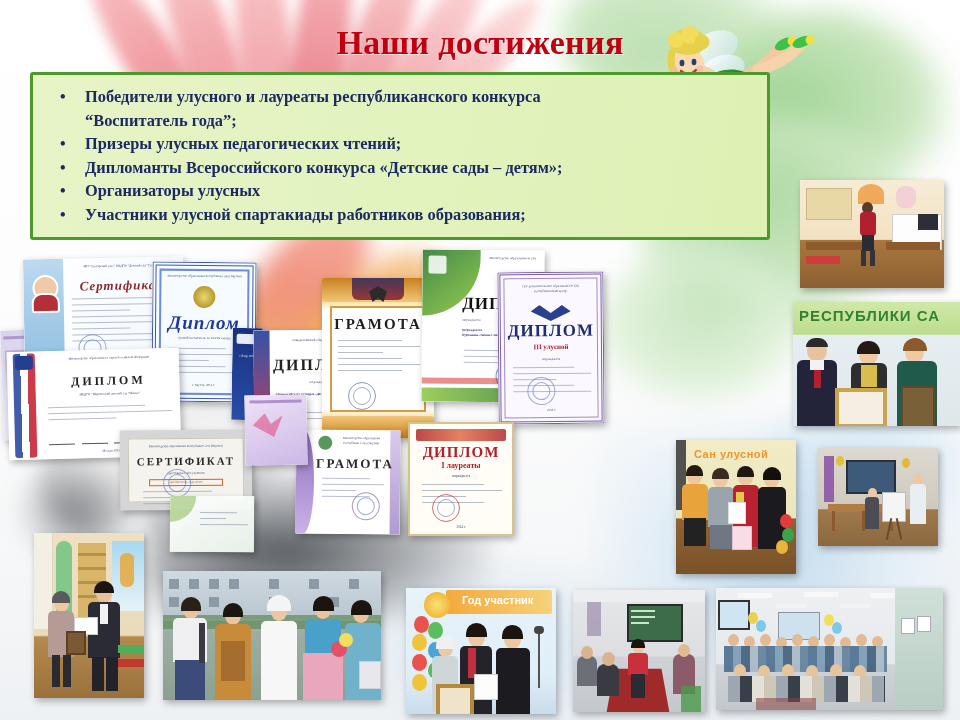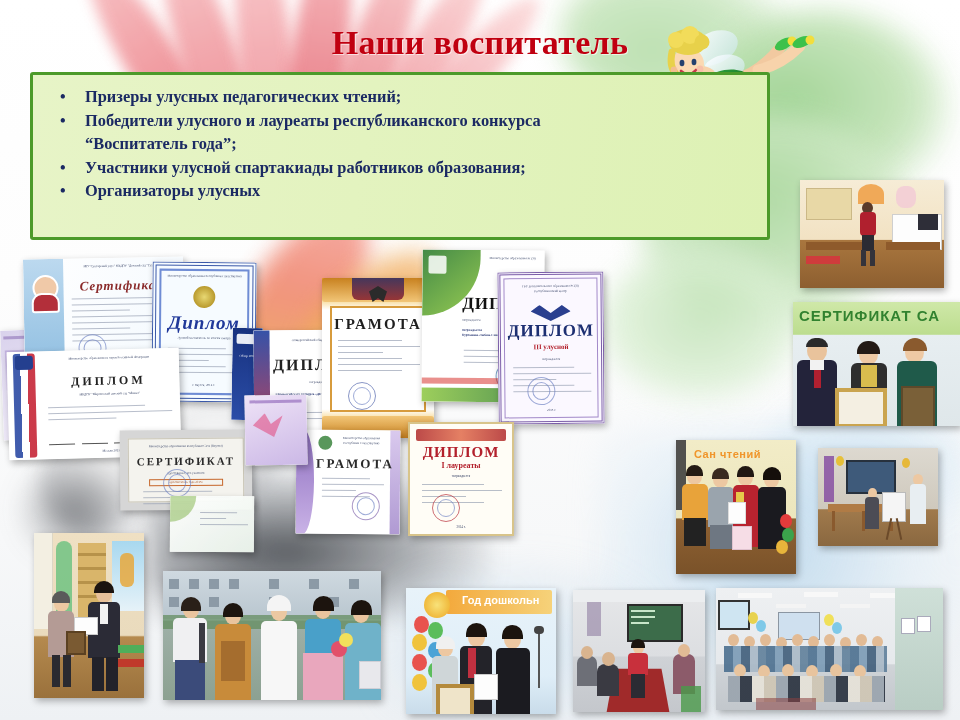--- a/index.html
+++ b/index.html
@@ -479,21 +479,21 @@
       <div class="head" style="left:62px;top:22px;width:11px;height:12px;background:#5a3a2a;"></div>
       <div style="position:absolute;left:60px;top:32px;width:16px;height:24px;background:#b0202e;border-radius:4px;"></div>
       <div style="position:absolute;left:62px;top:55px;width:12px;height:16px;background:#2b2b33;"></div>
       <div style="position:absolute;left:61px;top:70px;width:5px;height:16px;background:#33333b;"></div>
       <div style="position:absolute;left:70px;top:70px;width:5px;height:16px;background:#33333b;"></div>
     </div>
   </div>
 
   <div class="media shadow" style="left:793px; top:302px; width:167px; height:124px;">
     <div class="photo" style="background:linear-gradient(180deg,#cfe8a8 0%,#bcdd8f 26%,#e7eef1 27%,#dfe7ea 100%);">
-      <div class="banner-txt" style="left:6px;top:5px;font-size:15px;color:#2a7d2a;letter-spacing:1px;opacity:.95;">СЕРТИФИКАТ СА</div>
+      <div class="banner-txt" style="left:6px;top:5px;font-size:15px;color:#2a7d2a;letter-spacing:1px;opacity:.95;">РЕСПУБЛИКИ СА</div>
 
       <div class="head" style="left:14px;top:38px;width:20px;height:22px;background:#e9c39c;"></div>
       <div style="position:absolute;left:13px;top:36px;width:22px;height:9px;background:#2a2a2a;border-radius:9px 9px 0 0;"></div>
       <div style="position:absolute;left:4px;top:58px;width:40px;height:66px;background:#23233a;border-radius:6px 6px 0 0;"></div>
       <div style="position:absolute;left:21px;top:60px;width:7px;height:26px;background:#b02030;"></div>
       <div style="position:absolute;left:17px;top:58px;width:14px;height:10px;background:#f2f2f2;"></div>
 
       <div class="head" style="left:66px;top:42px;width:19px;height:21px;background:#eec9a4;"></div>
       <div style="position:absolute;left:64px;top:39px;width:23px;height:13px;background:#231a15;border-radius:11px 11px 0 0;"></div>
       <div style="position:absolute;left:58px;top:61px;width:36px;height:63px;background:#2e2e2e;border-radius:6px 6px 0 0;"></div>
@@ -503,21 +503,21 @@
       <div style="position:absolute;left:110px;top:36px;width:24px;height:13px;background:#8a5a2e;border-radius:12px 12px 0 0;"></div>
       <div style="position:absolute;left:104px;top:59px;width:40px;height:65px;background:#1f5a4a;border-radius:6px 6px 0 0;"></div>
 
       <div style="position:absolute;left:42px;top:86px;width:44px;height:32px;background:#f4efe2;border:4px solid #caa44f;"></div>
       <div style="position:absolute;left:108px;top:84px;width:30px;height:40px;background:#7a6038;border:2px solid #5e492a;"></div>
     </div>
   </div>
 
   <div class="media shadow" style="left:676px; top:440px; width:120px; height:134px;">
     <div class="photo" style="background:linear-gradient(180deg,#f2ecc7 0%,#ece6bd 58%,#8f6233 59%,#7a5229 100%);">
-      <div class="banner-txt" style="left:18px;top:8px;font-size:11px;color:#f0952a;letter-spacing:.5px;">Сан чтений</div>
+      <div class="banner-txt" style="left:18px;top:8px;font-size:11px;color:#f0952a;letter-spacing:.5px;">Сан улусной</div>
       <div style="position:absolute;left:0;top:0;width:10px;height:70px;background:#2a2a30;opacity:.8;"></div>
 
       <div class="head" style="left:11px;top:28px;width:15px;height:17px;background:#edc8a2;"></div>
       <div style="position:absolute;left:10px;top:25px;width:17px;height:11px;background:#241a13;border-radius:9px 9px 0 0;"></div>
       <div style="position:absolute;left:6px;top:44px;width:26px;height:36px;background:#e8a33a;border-radius:5px 5px 0 0;"></div>
       <div style="position:absolute;left:8px;top:78px;width:22px;height:28px;background:#222;"></div>
 
       <div class="head" style="left:37px;top:31px;width:15px;height:17px;background:#edc8a2;"></div>
       <div style="position:absolute;left:36px;top:28px;width:17px;height:11px;background:#3a2a20;border-radius:9px 9px 0 0;"></div>
       <div style="position:absolute;left:32px;top:47px;width:26px;height:40px;background:#9aa4ad;border-radius:5px 5px 0 0;"></div>
@@ -643,21 +643,21 @@
       <div style="position:absolute;left:168px;top:70px;width:16px;height:16px;border-radius:50%;background:#e2506a;"></div>
       <div style="position:absolute;left:176px;top:62px;width:14px;height:14px;border-radius:50%;background:#f2e05c;"></div>
 
       <div style="position:absolute;left:196px;top:90px;width:20px;height:26px;background:#e8e8ec;border:1px solid #cfcfd6;"></div>
     </div>
   </div>
 
   <div class="media shadow" style="left:406px; top:588px; width:150px; height:126px;">
     <div class="photo" style="background:linear-gradient(180deg,#e8f3fa 0%,#dfeef8 70%,#c9dcea 100%);">
       <div style="position:absolute;left:40px;top:2px;right:4px;height:24px;background:linear-gradient(90deg,#f3a93c,#f6d27a);border-radius:2px;"></div>
-      <div class="banner-txt" style="left:56px;top:6px;font-size:11px;color:#ffffff;">Год дошкольн</div>
+      <div class="banner-txt" style="left:56px;top:6px;font-size:11px;color:#ffffff;">Год участник</div>
       <div style="position:absolute;left:18px;top:4px;width:26px;height:26px;border-radius:50%;background:radial-gradient(circle,#f8e27a 0%,#f0b93c 70%);"></div>
 
       <div style="position:absolute;left:8px;top:28px;width:15px;height:17px;border-radius:50%;background:#e8534e;"></div>
       <div style="position:absolute;left:22px;top:34px;width:15px;height:17px;border-radius:50%;background:#5bbd5b;"></div>
       <div style="position:absolute;left:6px;top:46px;width:15px;height:17px;border-radius:50%;background:#f0c33c;"></div>
       <div style="position:absolute;left:22px;top:54px;width:15px;height:17px;border-radius:50%;background:#4ba3d6;"></div>
       <div style="position:absolute;left:6px;top:66px;width:15px;height:17px;border-radius:50%;background:#e8534e;"></div>
       <div style="position:absolute;left:22px;top:74px;width:15px;height:17px;border-radius:50%;background:#5bbd5b;"></div>
       <div style="position:absolute;left:6px;top:86px;width:15px;height:17px;border-radius:50%;background:#f0c33c;"></div>
 
@@ -754,21 +754,21 @@
         <span class="head" style="left:100px;top:0;width:12px;height:13px;background:#e8c49e;"></span>
         <span class="head" style="left:124px;top:1px;width:12px;height:13px;background:#e8c49e;"></span>
       </div>
       <div style="position:absolute;left:12px;top:88px;right:58px;height:26px;
                   background:repeating-linear-gradient(90deg,#9aa4ae 0 12px,#2b3340 12px 24px,#e6e2d8 24px 36px,#cfc6b4 36px 48px);opacity:.92;"></div>
 
       <div style="position:absolute;left:40px;bottom:0;width:60px;height:12px;background:#8b3f3f;opacity:.55;"></div>
     </div>
   </div>
 
-  <div class="title">Наши воспитатель</div>
+  <div class="title">Наши достижения</div>
 
   <svg class="fairy" viewBox="0 0 168 104">
     <defs>
       <linearGradient id="wingg" x1="0" y1="0" x2="1" y2="1">
         <stop offset="0%" stop-color="#ffffff" stop-opacity=".95"></stop>
         <stop offset="100%" stop-color="#cfe9f5" stop-opacity=".55"></stop>
       </linearGradient>
       <linearGradient id="dressg" x1="0" y1="0" x2="1" y2="1">
         <stop offset="0%" stop-color="#2fa83f"></stop>
         <stop offset="55%" stop-color="#1d7d2b"></stop>
@@ -804,21 +804,22 @@
 
     <ellipse cx="34" cy="45" rx="2.4" ry="3.2" fill="#24406e"></ellipse>
     <ellipse cx="46" cy="44" rx="2.4" ry="3.2" fill="#24406e"></ellipse>
     <path d="M33 53 C37 57 44 57 48 52" stroke="#c4394a" stroke-width="2.6" fill="none" stroke-linecap="round"></path>
     <circle cx="26" cy="52" r="3.4" fill="#f6b8a6" opacity=".75"></circle>
     <circle cx="52" cy="51" r="3.4" fill="#f6b8a6" opacity=".75"></circle>
   </svg>
 
   <div class="bulletbox">
     <ul>
-      <li>Призеры улусных педагогических чтений;</li>
       <li>Победители улусного и лауреаты  республиканского конкурса
 “Воспитатель года”;</li>
+      <li>Призеры улусных педагогических чтений;</li>
+      <li>Дипломанты Всероссийского конкурса «Детские сады – детям»;</li>
+      <li>Организаторы улусных</li>
       <li>Участники улусной спартакиады работников образования;</li>
-      <li>Организаторы улусных</li>
     </ul>
   </div>
 
 </div>
 
 </body></html>

